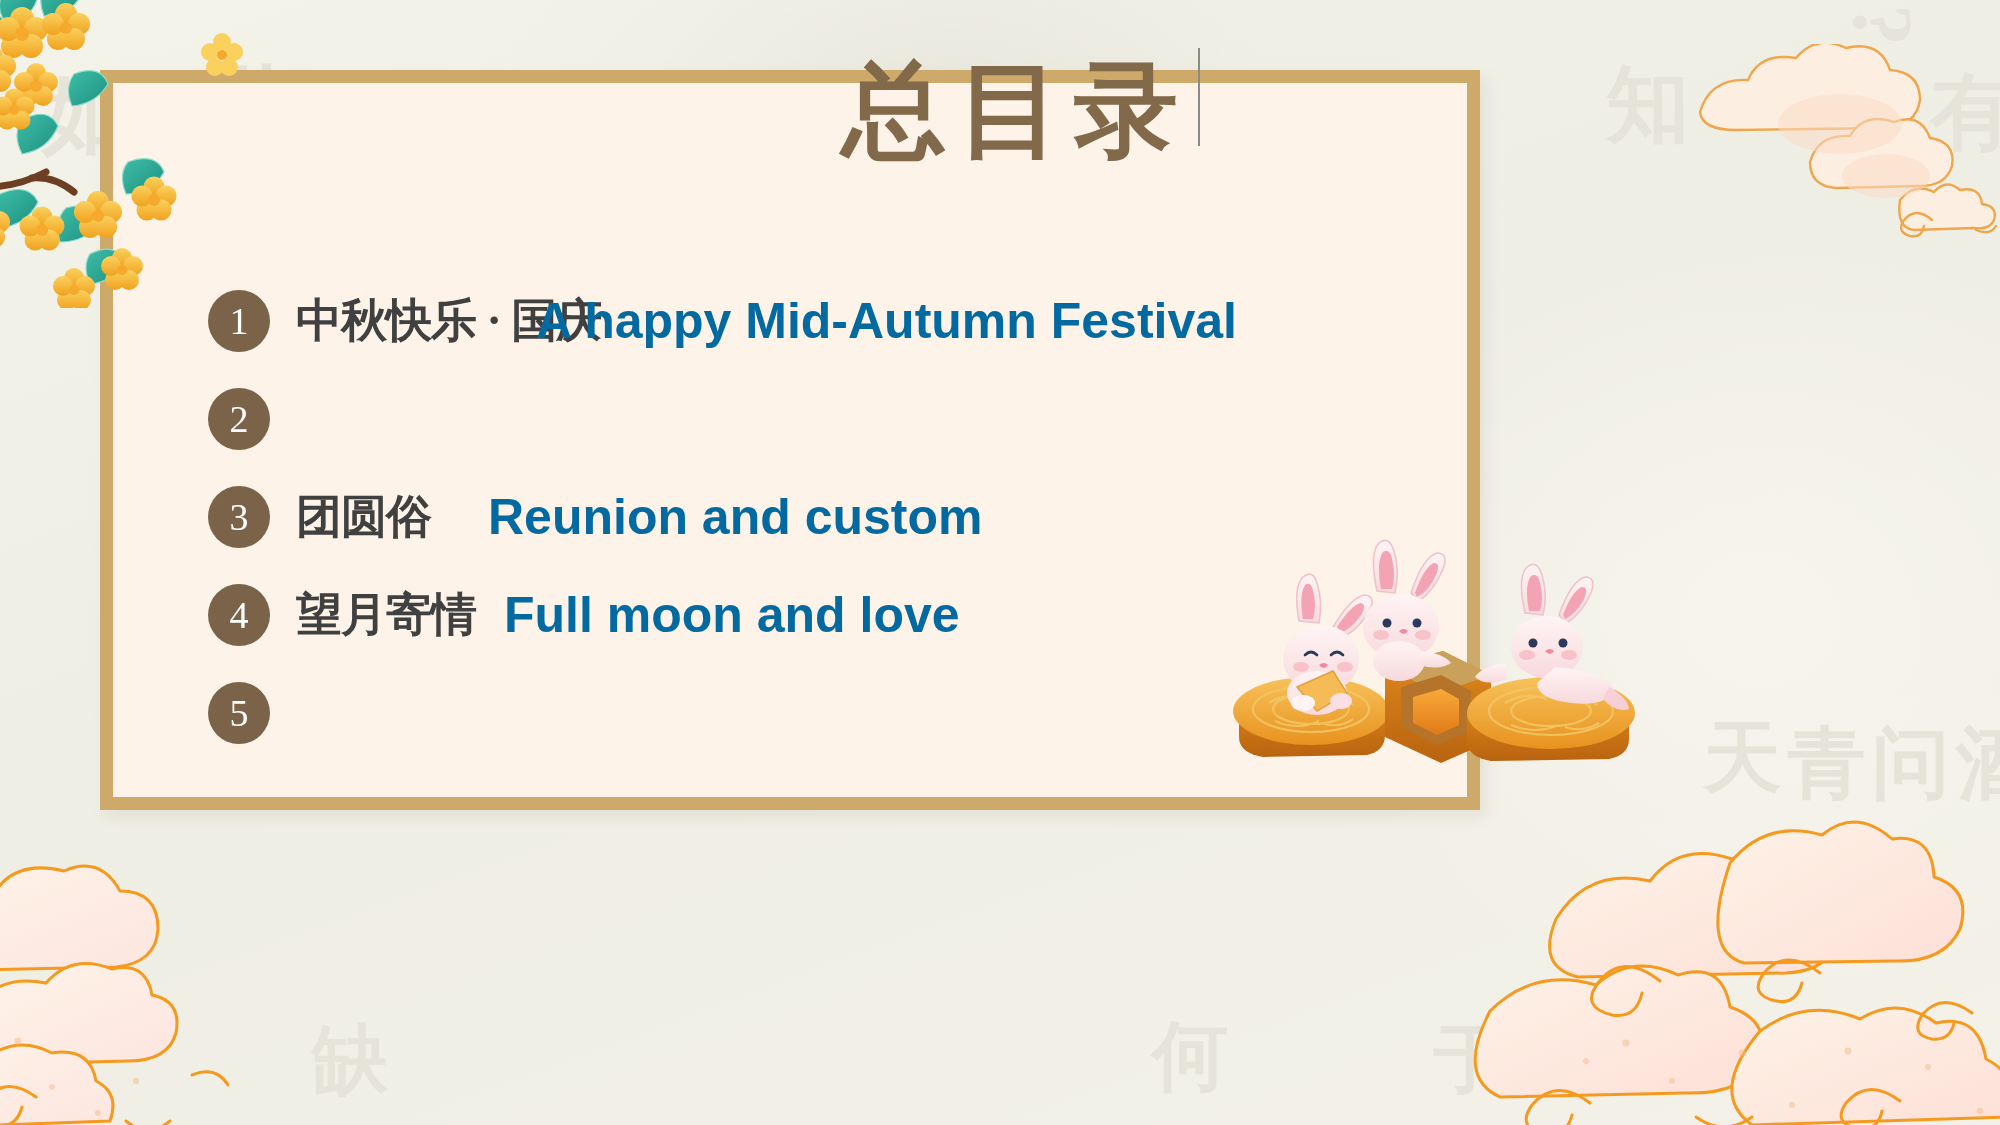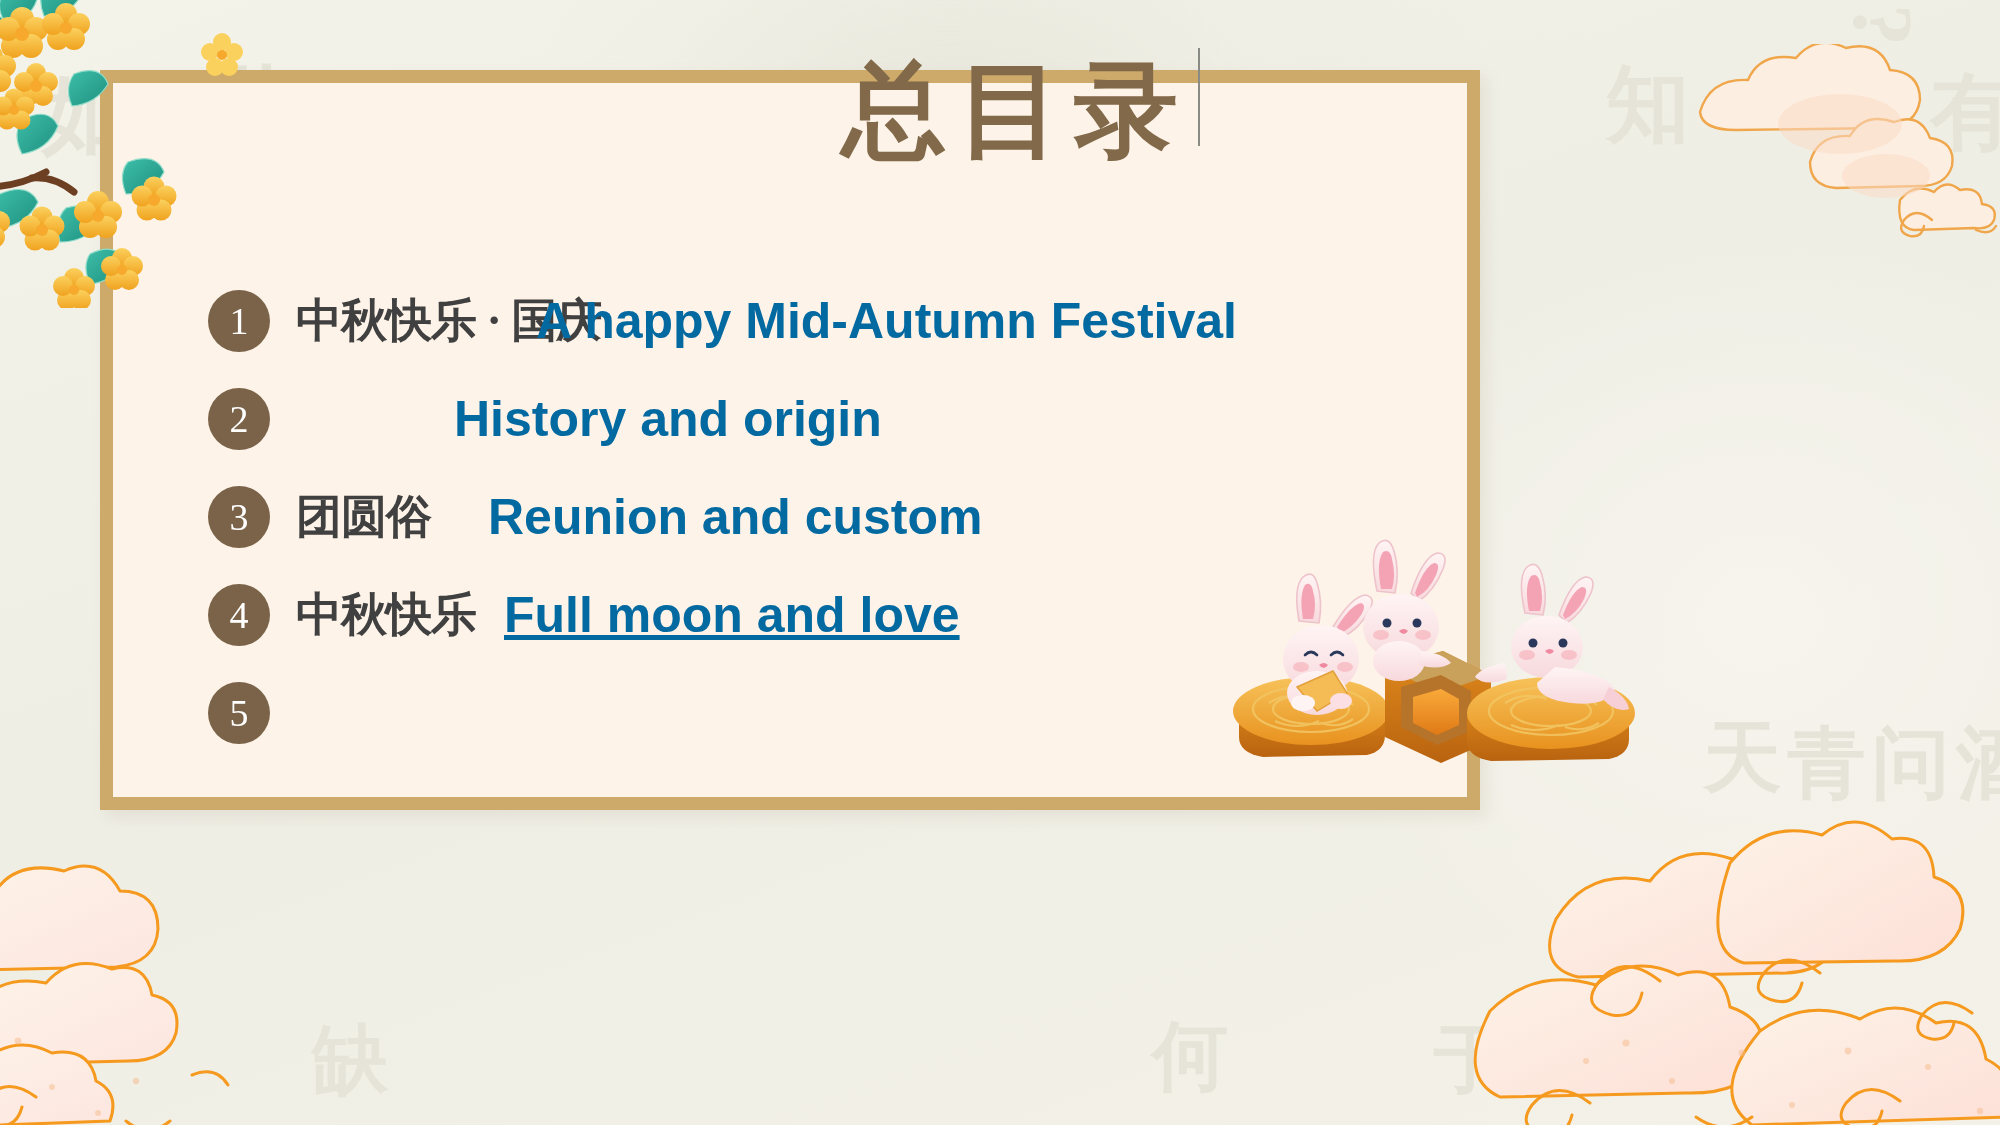--- a/index.html
+++ b/index.html
@@ -110,21 +110,21 @@
     position:absolute; top:50%; transform:translateY(-50%);
     font-size:50px; font-weight:700;
     color:#0369a1;
     white-space:nowrap;
     font-family:"Liberation Sans", sans-serif;
   }
   
   .r1 .en { left:240px; }
   .r2 .en { left:158px; }
   .r3 .en { left:192px; }
-  .r4 .en { left:208px;text-decoration:underline; }
+  .r4 .en { left:208px; }
   .r5 .en { left:160px; }
 
   
   .branch { position:absolute; left:-30px; top:-22px; width:300px; height:330px; z-index:8; }
 
   
   .mooncakes { position:absolute; left:1225px; top:535px; width:420px; height:280px; z-index:10; }
 
   
   .cloud-tr { position:absolute; right:-20px; top:44px; width:330px; height:250px; z-index:3; }
@@ -191,36 +191,35 @@
       <div class="num-badge">1</div>
       <div class="txt-stack">
         <span class="cn">中秋快乐 · 国庆</span>
         <span class="en">A happy Mid-Autumn Festival</span>
       </div>
     </div>
 
     <div class="toc-row r2">
       <div class="num-badge">2</div>
       <div class="txt-stack">
-        <span class="en">History and origin</span>
       </div>
     </div>
 
     <div class="toc-row r3">
       <div class="num-badge">3</div>
       <div class="txt-stack">
         <span class="cn">团圆俗</span>
         <span class="en">Reunion and custom</span>
       </div>
     </div>
 
     <div class="toc-row r4">
       <div class="num-badge">4</div>
       <div class="txt-stack">
-        <span class="cn">中秋快乐</span>
+        <span class="cn">望月寄情</span>
         <span class="en">Full moon and love</span>
       </div>
     </div>
 
     <div class="toc-row r5">
       <div class="num-badge">5</div>
     </div>
 
   </div>
 

